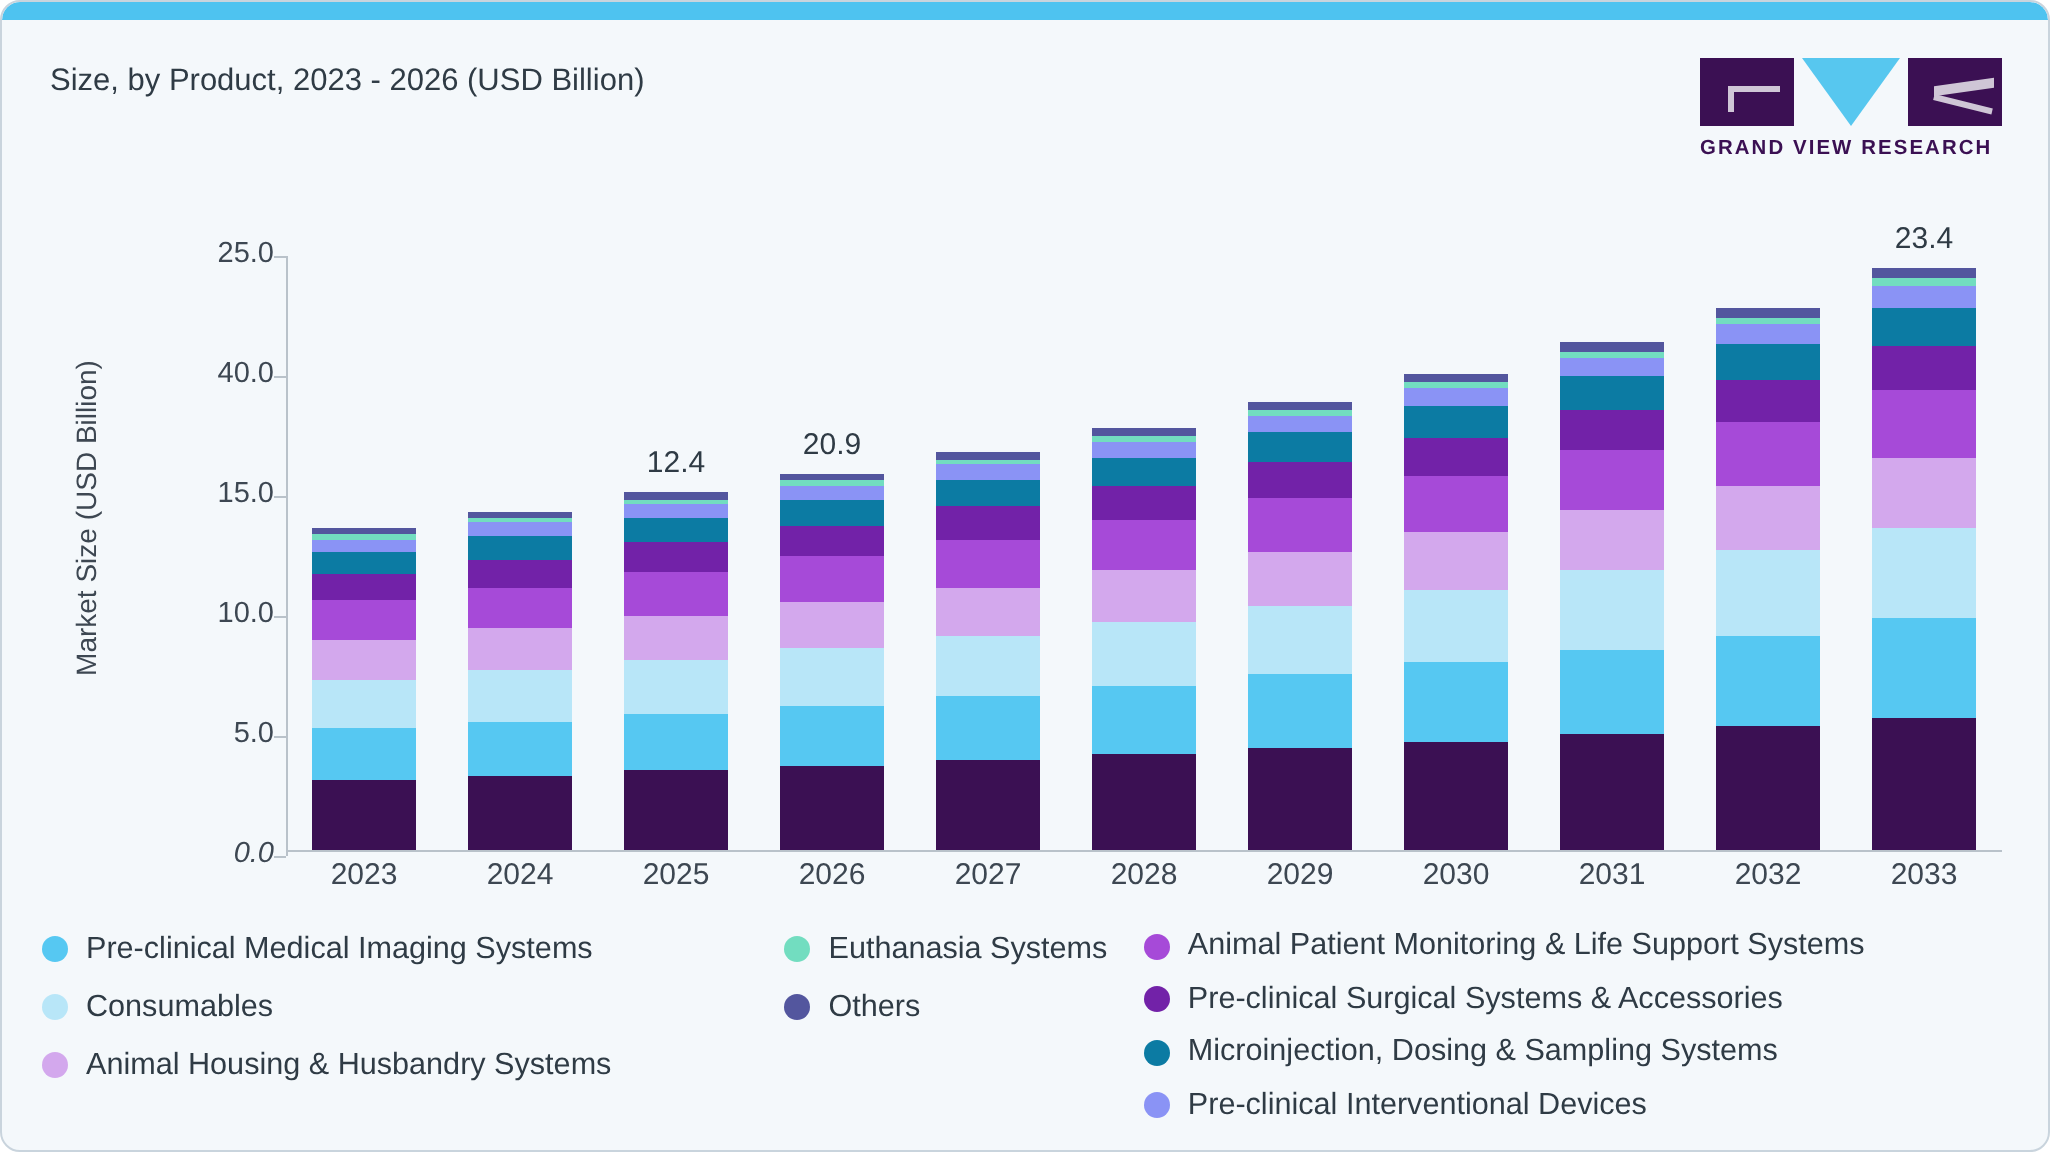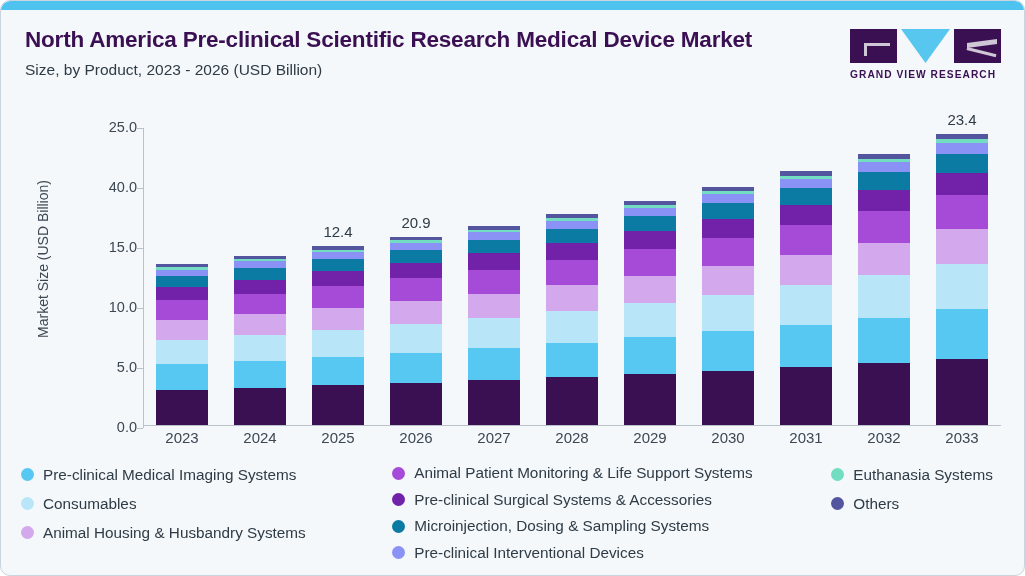--- a/index.html
+++ b/index.html
@@ -110,21 +110,20 @@
   .legend-text { font-size: 15.3px; color: #2f3b45; white-space: nowrap; }
 </style>
 </head>
 <body>
 
 <div id="card">
 
   <div id="accent-bar"></div>
 
   <div id="header">
-    <div id="title">North America Pre-clinical Scientific Research Medical Device Market</div>
     <div id="subtitle">Size, by Product, 2023 - 2026 (USD Billion)</div>
   </div>
 
   <div id="logo">
     <div id="logo-marks">
       <div class="logo-box" id="logo-g">
         <div class="slot-h"></div>
           <div class="slot-v"></div>
       </div>
       <div id="logo-v"></div>
@@ -137,21 +136,21 @@
   </div>
 
   <div id="plot">
     <div id="ylabel">Market Size (USD Billion)</div>
     <div id="yticks">
         <div class="ytick" style="top: 0px;">25.0</div>
         <div class="ytick" style="top: 60px;">40.0</div>
         <div class="ytick" style="top: 120px;">15.0</div>
         <div class="ytick" style="top: 180px;">10.0</div>
         <div class="ytick" style="top: 240px;">5.0</div>
-        <div class="ytick" style="top: 300px;">0.0</div>
+        <div class="ytick" style="top: 300px; font-style: italic;">0.0</div>
       </div>
     <div id="axis-line"></div>
     <div id="baseline"></div>
     <div id="bars">
         <div class="bar-group">
           <div class="bar">
             <div class="seg" title="Pre-clinical IVD Systems &amp; Reagents 2023: 2.95" style="height: 35.4px; background: rgb(59, 16, 83);"></div>
             <div class="seg" title="Pre-clinical Medical Imaging Systems 2023: 2.1" style="height: 25.2px; background: rgb(86, 200, 242);"></div>
             <div class="seg" title="Consumables 2023: 2.02" style="height: 24.24px; background: rgb(184, 230, 248);"></div>
             <div class="seg" title="Animal Housing &amp; Husbandry Systems 2023: 1.68" style="height: 20.16px; background: rgb(211, 168, 237);"></div>
@@ -336,43 +335,43 @@
         </div>
         <div class="legend-item">
           <span class="legend-dot" style="background: rgb(184, 230, 248);"></span>
           <span class="legend-text">Consumables</span>
         </div>
         <div class="legend-item">
           <span class="legend-dot" style="background: rgb(211, 168, 237);"></span>
           <span class="legend-text">Animal Housing &amp; Husbandry Systems</span>
         </div>
       </div>
+    <div class="legend-col" id="legend-col-3">
+        <div class="legend-item">
+          <span class="legend-dot" style="background: rgb(114, 221, 192);"></span>
+          <span class="legend-text">Euthanasia Systems</span>
+        </div>
+        <div class="legend-item">
+          <span class="legend-dot" style="background: rgb(83, 86, 158);"></span>
+          <span class="legend-text">Others</span>
+        </div>
+      </div>
     <div class="legend-col" id="legend-col-2">
         <div class="legend-item">
           <span class="legend-dot" style="background: rgb(166, 74, 216);"></span>
           <span class="legend-text">Animal Patient Monitoring &amp; Life Support Systems</span>
         </div>
         <div class="legend-item">
           <span class="legend-dot" style="background: rgb(114, 34, 168);"></span>
           <span class="legend-text">Pre-clinical Surgical Systems &amp; Accessories</span>
         </div>
         <div class="legend-item">
           <span class="legend-dot" style="background: rgb(12, 123, 163);"></span>
           <span class="legend-text">Microinjection, Dosing &amp; Sampling Systems</span>
         </div>
         <div class="legend-item">
           <span class="legend-dot" style="background: rgb(138, 147, 245);"></span>
           <span class="legend-text">Pre-clinical Interventional Devices</span>
         </div>
       </div>
-    <div class="legend-col" id="legend-col-3">
-        <div class="legend-item">
-          <span class="legend-dot" style="background: rgb(114, 221, 192);"></span>
-          <span class="legend-text">Euthanasia Systems</span>
-        </div>
-        <div class="legend-item">
-          <span class="legend-dot" style="background: rgb(83, 86, 158);"></span>
-          <span class="legend-text">Others</span>
-        </div>
-      </div>
   </div>
 
 </div>
 
 </body></html>

